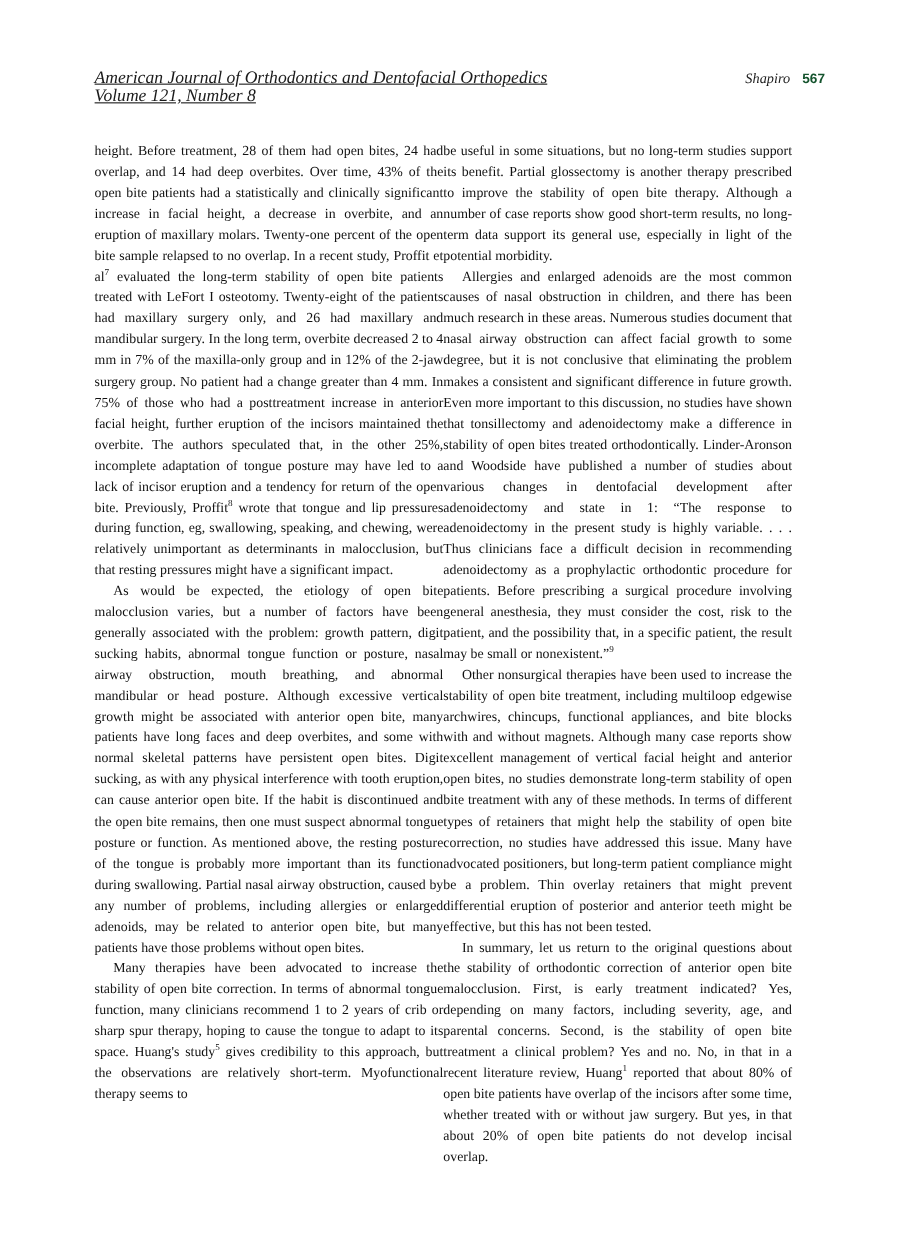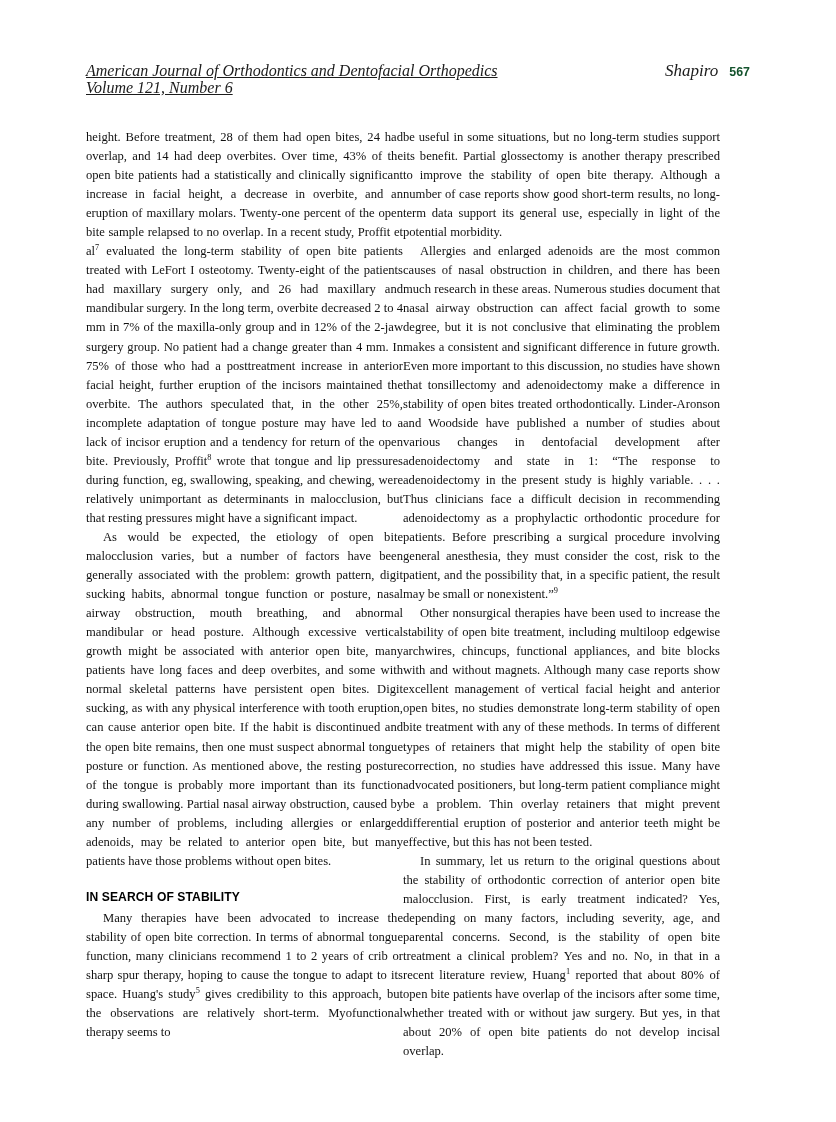--- a/index.html
+++ b/index.html
@@ -48,21 +48,21 @@
     right: 0;
     top: 0;
     display: flex;
     align-items: baseline;
     gap: 11px;
     white-space: nowrap;
   }
   .rh-author {
     font-family: "Liberation Serif", serif;
     font-style: italic;
-    font-size: 17px;
+    font-size: 13px;
     line-height: 17px;
     color: #1b1b1b;
   }
   .rh-pageno {
     font-family: "Liberation Sans", sans-serif;
     font-weight: bold;
     font-size: 12.4px;
     line-height: 17px;
     color: #14532d;
   }
@@ -114,37 +114,36 @@
   }
 </style>
 </head>
 <body>
 
 <div class="page">
 
   <div class="running-head">
     <div class="rh-left">
       <span>American Journal of Orthodontics and Dentofacial Orthopedics</span>
-      <span class="line2">Volume 121, Number 6</span>
+      <span class="line2">Volume 121, Number 8</span>
     </div>
     <div class="rh-right">
       <span class="rh-author">Shapiro</span>
       <span class="rh-pageno">567</span>
     </div>
   </div>
 
   <div class="columns">
 
     <div class="col">
 
       <p class="body"><span>height. Before treatment, 28 of them had open bites, 24 had overlap, and 14 had deep overbites. Over time, 43% of the open bite patients had a statistically and clinically significant increase in facial height, a decrease in overbite, and an eruption of maxillary molars. Twenty-one percent of the open bite sample relapsed to no overlap. In a recent study, Proffit et al</span><sup>7</sup><span> evaluated the long-term stability of open bite patients treated with LeFort I osteotomy. Twenty-eight of the patients had maxillary surgery only, and 26 had maxillary and mandibular surgery. In the long term, overbite decreased 2 to 4 mm in 7% of the maxilla-only group and in 12% of the 2-jaw surgery group. No patient had a change greater than 4 mm. In 75% of those who had a posttreatment increase in anterior facial height, further eruption of the incisors maintained the overbite. The authors speculated that, in the other 25%, incomplete adaptation of tongue posture may have led to a lack of incisor eruption and a tendency for return of the open bite. Previously, Proffit</span><sup>8</sup><span> wrote that tongue and lip pressures during function, eg, swallowing, speaking, and chewing, were relatively unimportant as determinants in malocclusion, but that resting pressures might have a significant impact.</span></p>
 
       <p class="body indent">As would be expected, the etiology of open bite malocclusion varies, but a number of factors have been generally associated with the problem: growth pattern, digit sucking habits, abnormal tongue function or posture, nasal airway obstruction, mouth breathing, and abnormal mandibular or head posture. Although excessive vertical growth might be associated with anterior open bite, many patients have long faces and deep overbites, and some with normal skeletal patterns have persistent open bites. Digit sucking, as with any physical interference with tooth eruption, can cause anterior open bite. If the habit is discontinued and the open bite remains, then one must suspect abnormal tongue posture or function. As mentioned above, the resting posture of the tongue is probably more important than its function during swallowing. Partial nasal airway obstruction, caused by any number of problems, including allergies or enlarged adenoids, may be related to anterior open bite, but many patients have those problems without open bites.</p>
 
-      <h2 class="section-head">IN SEARCH OF STABILITY</h2>
 
       <p class="body indent"><span>Many therapies have been advocated to increase the stability of open bite correction. In terms of abnormal tongue function, many clinicians recommend 1 to 2 years of crib or sharp spur therapy, hoping to cause the tongue to adapt to its space. Huang's study</span><sup>5</sup><span> gives credibility to this approach, but the observations are relatively short-term. Myofunctional therapy seems to</span></p>
 
     </div>
 
     <div class="col">
 
       <p class="body">be useful in some situations, but no long-term studies support its benefit. Partial glossectomy is another therapy prescribed to improve the stability of open bite therapy. Although a number of case reports show good short-term results, no long-term data support its general use, especially in light of the potential morbidity.</p>
 
       <p class="body indent"><span>Allergies and enlarged adenoids are the most common causes of nasal obstruction in children, and there has been much research in these areas. Numerous studies document that nasal airway obstruction can affect facial growth to some degree, but it is not conclusive that eliminating the problem makes a consistent and significant difference in future growth. Even more important to this discussion, no studies have shown that tonsillectomy and adenoidectomy make a difference in stability of open bites treated orthodontically. Linder-Aronson and Woodside have published a number of studies about various changes in dentofacial development after adenoidectomy and state in 1: “The response to adenoidectomy in the present study is highly variable. . . . Thus clinicians face a difficult decision in recommending adenoidectomy as a prophylactic orthodontic procedure for patients. Before prescribing a surgical procedure involving general anesthesia, they must consider the cost, risk to the patient, and the possibility that, in a specific patient, the result may be small or nonexistent.”</span><sup>9</sup></p>

